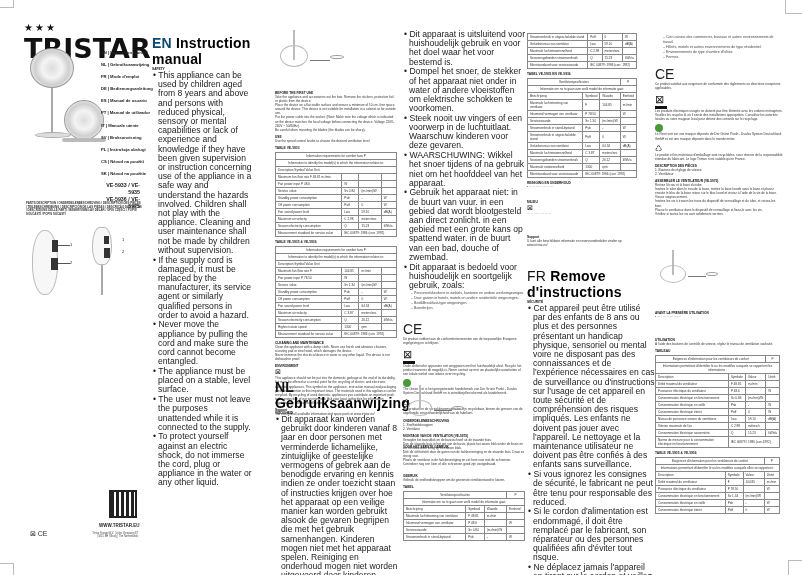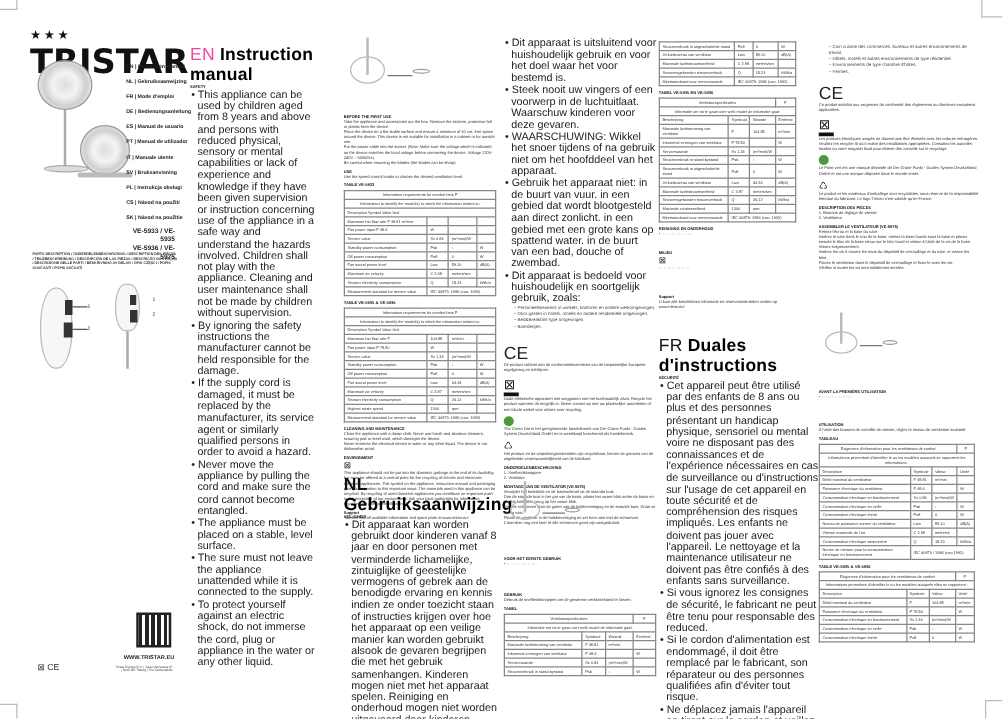--- a/index.html
+++ b/index.html
@@ -88,29 +88,28 @@
   <span class="abs" style="left:122px;top:249px;font-size:4px">2</span>
 </div>
 
 <div class="abs" style="left:109px;top:490px;width:28px;height:28px;background:
   repeating-linear-gradient(90deg,#222 0 3px,#fff 3px 5px),#fff;border:2px solid #222"></div>
 <div class="abs" style="left:99px;top:523px;font-size:4.5px;font-weight:bold">WWW.TRISTAR.EU</div>
 <div class="abs" style="left:92px;top:532px;width:46px;font-size:2.6px;text-align:right;color:#444;line-height:3.4px">Tristar Europe B.V. | Jules Verneweg 87 | 5015 BH Tilburg | The Netherlands</div>
 <div class="abs" style="left:30px;top:530px;font-size:7px;color:#333">⊠ CE</div>
 
 <div class="abs" style="left:152px;top:35px;width:100px">
-  <div class="h1"><span style="color:#ec4899;font-weight:normal">EN</span> <span>Instruction manual</span></div>
+  <div class="h1"><span style="color:#0c4a6e;font-weight:bold">EN</span> <span>Instruction manual</span></div>
   <div class="sh" style="margin-top:0">SAFETY</div>
   <ul class="big">
     <li>This appliance can be used by children aged from 8 years and above and persons with reduced physical, sensory or mental capabilities or lack of experience and knowledge if they have been given supervision or instruction concerning use of the appliance in a safe way and understand the hazards involved. Children shall not play with the appliance. Cleaning and user maintenance shall not be made by children without supervision.</li>
-    <li>By ignoring the safety instructions the manufacturer cannot be held responsible for the damage.</li>
     <li>If the supply cord is damaged, it must be replaced by the manufacturer, its service agent or similarly qualified persons in order to avoid a hazard.</li>
     <li>Never move the appliance by pulling the cord and make sure the cord cannot become entangled.</li>
     <li>The appliance must be placed on a stable, level surface.</li>
-    <li>The sure must not leave the appliance unattended while it is connected to the supply.</li>
+    <li>The user must not leave the purposes unattended while it is connected to the supply.</li>
     <li>To protect yourself against an electric shock, do not immerse the cord, plug or appliance in the water or any other liquid.</li>
 
   </ul>
 
 </div>
 
 <div>
   <div class="abs" style="left:280px;top:45px;width:28px;height:22px;border:1px solid #bbb;border-radius:50%"></div>
   <div class="abs" style="left:293px;top:30px;width:2px;height:30px;background:#bbb"></div>
   <div class="abs" style="left:310px;top:60px;width:20px;height:0.5px;background:#777"></div>
@@ -281,20 +280,21 @@
   <div class="sh" style="margin-top:0">VEILIGHEID</div>
   <ul class="big">
     <li>Dit apparaat kan worden gebruikt door kinderen vanaf 8 jaar en door personen met verminderde lichamelijke, zintuiglijke of geestelijke vermogens of gebrek aan de benodigde ervaring en kennis indien ze onder toezicht staan of instructies krijgen over hoe het apparaat op een veilige manier kan worden gebruikt alsook de gevaren begrijpen die met het gebruik samenhangen. Kinderen mogen niet met het apparaat spelen. Reiniging en onderhoud mogen niet worden uitgevoerd door kinderen indien ze niet onder toezicht worden gehouden.</li>
 
   </ul>
 </div>
 
 <div class="abs" style="left:403px;top:30px;width:122px">
   <ul class="big">
     <li>Dit apparaat is uitsluitend voor huishoudelijk gebruik en voor het doel waar het voor bestemd is.</li>
+    <li>Dompel het snoer, de stekker of het apparaat niet onder in water of andere vloeistoffen om elektrische schokken te voorkomen.</li>
     <li>Steek nooit uw vingers of een voorwerp in de luchtuitlaat. Waarschuw kinderen voor deze gevaren.</li>
     <li>WAARSCHUWING: Wikkel het snoer tijdens of na gebruik niet om het hoofddeel van het apparaat.</li>
     <li>Gebruik het apparaat niet: in de buurt van vuur. in een gebied dat wordt blootgesteld aan direct zonlicht. in een gebied met een grote kans op spattend water. in de buurt van een bad, douche of zwembad.</li>
     <li>Dit apparaat is bedoeld voor huishoudelijk en soortgelijk gebruik, zoals:</li>
   </ul>
   <ul class="sub">
     <li style="line-height:5px">Personeelskeukens in winkels, kantoren en andere werkomgevingen.</li>
     <li style="line-height:5px">Door gasten in hotels, motels en andere residentiële omgevingen.</li>
     <li style="line-height:5px">Bed&amp;Breakfast-type omgevingen.</li>
     <li style="line-height:5px">Boerderijen.</li>
@@ -485,21 +485,21 @@
   <div class="sh">REINIGING EN ONDERHOUD</div>
   <div class="small" style="height:12px;color:#555">• ··· ·· ···· · ··· ·· ···</div>
   <div class="sh">MILIEU</div>
   <div style="font-size:7px">⊠</div>
   <div class="small" style="height:20px;color:#555">··· ·· ···· · ··· ·· ···</div>
   <div class="sh">Support</div>
   <div class="small">U kunt alle beschikbare informatie en reserveonderdelen vinden op www.tristar.eu!</div>
 </div>
 
 <div class="abs" style="left:527px;top:268px;width:128px">
-  <div class="h1"><span style="color:#111;font-weight:normal">FR</span> <span>Duales d'instructions</span></div>
+  <div class="h1"><span style="color:#111;font-weight:normal">FR</span> <span>Remove d'instructions</span></div>
   <div class="sh" style="margin-top:0">SÉCURITÉ</div>
   <ul class="big">
     <li>Cet appareil peut être utilisé par des enfants de 8 ans ou plus et des personnes présentant un handicap physique, sensoriel ou mental voire ne disposant pas des connaissances et de l'expérience nécessaires en cas de surveillance ou d'instructions sur l'usage de cet appareil en toute sécurité et de compréhension des risques impliqués. Les enfants ne doivent pas jouer avec l'appareil. Le nettoyage et la maintenance utilisateur ne doivent pas être confiés à des enfants sans surveillance.</li>
     <li>Si vous ignorez les consignes de sécurité, le fabricant ne peut être tenu pour responsable des reduced.</li>
     <li>Si le cordon d'alimentation est endommagé, il doit être remplacé par le fabricant, son réparateur ou des personnes qualifiées afin d'éviter tout risque.</li>
     <li>Ne déplacez jamais l'appareil en tirant sur le cordon et veillez à ce que celui-ci ne s'enroule pas.</li>
 
   </ul>
 </div>
 

